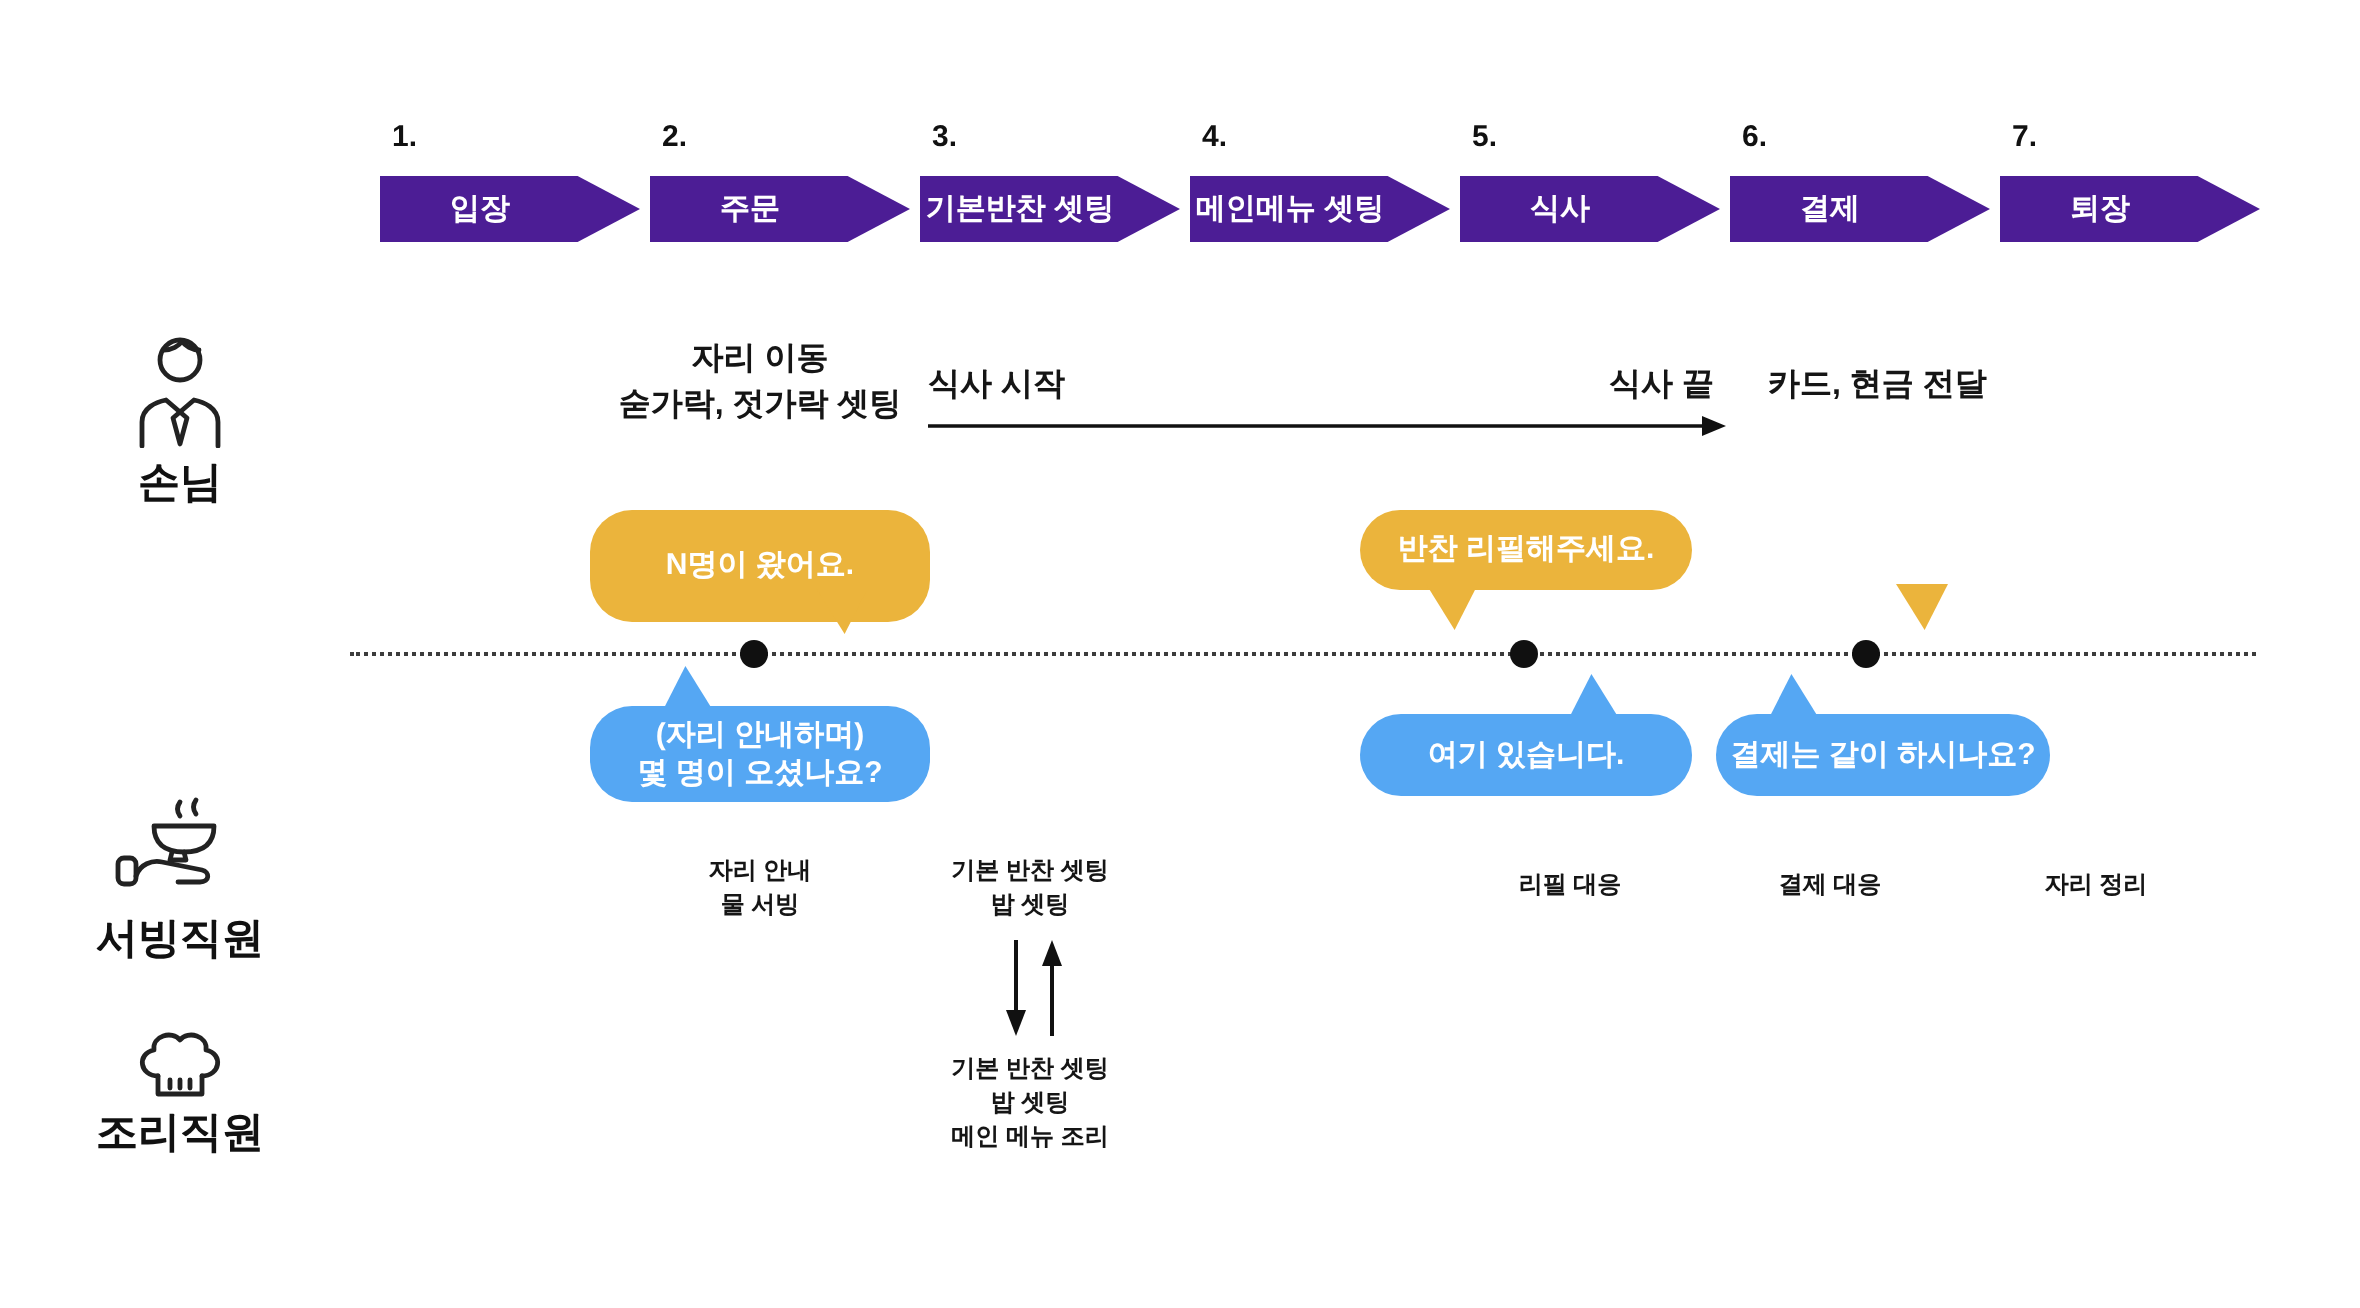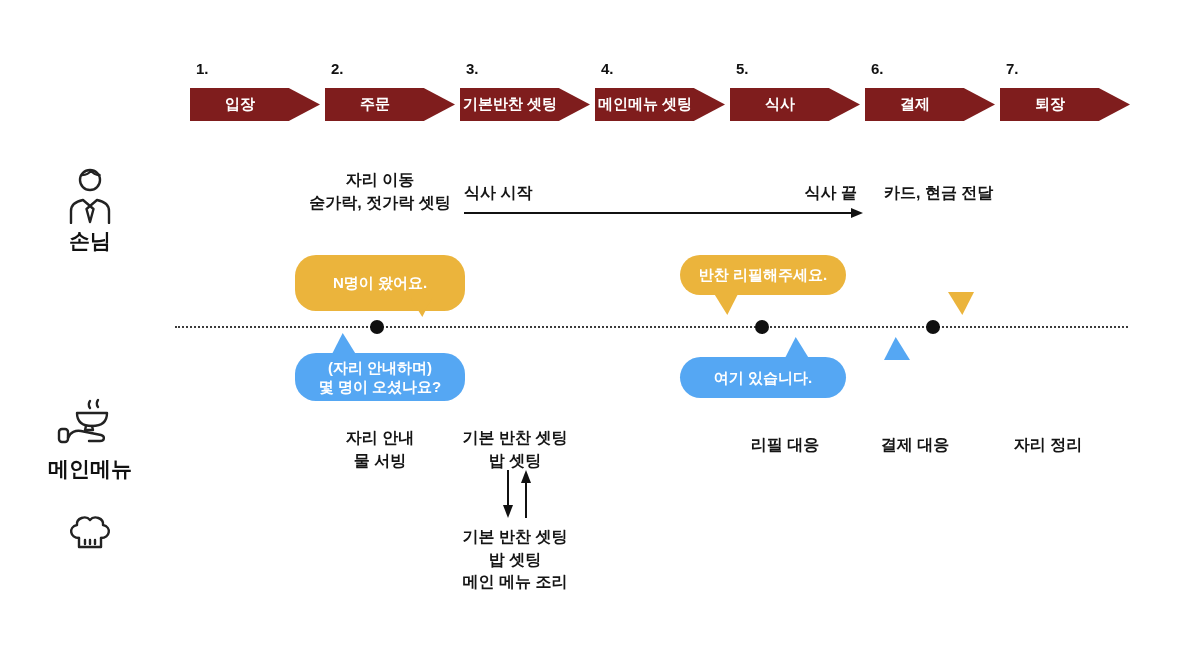--- a/index.html
+++ b/index.html
@@ -1,21 +1,21 @@
 <!DOCTYPE html>
 <html><head>
 <meta charset="utf-8">
 <style>
   html,body{margin:0;padding:0;background:#fff;}
   body{font-family:"Liberation Sans","DejaVu Sans",sans-serif;color:#1a1a1a;}
   .canvas{position:relative;width:1180px;height:654px;background:#ffffff;overflow:hidden;}
 
   
   .step-num{position:absolute;top:60px;font-size:15px;font-weight:bold;color:#111;}
-  .step-arrow{position:absolute;top:88px;width:130px;height:33px;background:#7f1d1d;
+  .step-arrow{position:absolute;top:88px;width:130px;height:33px;background:#4c1d95;
     clip-path:polygon(0 0,76% 0,100% 50%,76% 100%,0 100%);
     color:#fff;font-weight:bold;font-size:15px;display:flex;align-items:center;justify-content:center;
     padding-right:30px;box-sizing:border-box;white-space:nowrap;}
 
   
   .actor-label{position:absolute;font-size:21px;font-weight:bold;color:#111;text-align:center;width:120px;}
   .icon-wrap{position:absolute;}
   .icon-wrap svg{display:block;}
 
   
@@ -29,21 +29,21 @@
   .blue{background:#55A7F3;}
   .tail{position:absolute;width:26px;height:23px;}
   .tail-down{clip-path:polygon(0 0,100% 0,55% 100%);}
   .tail-up{clip-path:polygon(0 100%,100% 100%,45% 0);}
 
   
   .dotline{position:absolute;top:326px;left:175px;width:953px;height:0;border-top:2px dotted #3c3c3c;}
   .dot{position:absolute;top:320px;width:14px;height:14px;border-radius:50%;background:#101010;}
 
   
-  .task{position:absolute;font-size:16px;font-weight:bold;text-align:center;line-height:1.42;
+  .task{position:absolute;font-size:12px;font-weight:bold;text-align:center;line-height:1.42;
     white-space:pre-line;color:#151515;}
 
   .arrow-svg{position:absolute;}
 </style>
 </head>
 <body>
 
 <div class="canvas">
 
   <div class="step-num" style="left:196px">1.</div>
@@ -105,32 +105,35 @@
     <span>(자리 안내하며)
 몇 명이 오셨나요?</span>
   </div>
 
   <div class="tail tail-up blue" style="left:784px;top:337px"></div>
   <div class="bubble blue" style="left:680px;top:357px;width:166px;height:41px">
     <span>여기 있습니다.</span>
   </div>
 
   <div class="tail tail-up blue" style="left:884px;top:337px"></div>
+  <div class="bubble blue" style="left:858px;top:357px;width:167px;height:41px">
+    <span>결제는 같이 하시나요?</span>
+  </div>
 
   <div class="icon-wrap" style="left:56px;top:398px">
     <svg width="66" height="54" viewBox="0 0 66 54" fill="none" stroke="#222" stroke-width="2.4" stroke-linecap="round" stroke-linejoin="round">
       <path d="M34 3 q-2.5 3.5 0 7"></path>
       <path d="M42 2 q-2.5 3.5 0 7"></path>
       <path d="M21 15 h30 q0 13 -15 13 q-15 0 -15 -13 z"></path>
       <path d="M30 28 l-1 4 h8 l-1 -4"></path>
       <rect x="3" y="31" width="9" height="13" rx="3"></rect>
       <path d="M12 40 c2-6 8-8 13-7 l20 4 c4 1 4 6 -1 6 h-11"></path>
     </svg>
   </div>
-  <div class="actor-label" style="left:30px;top:455px">메인메뉴</div>
+  <div class="actor-label" style="left:30px;top:455px">서빙직원</div>
 
   <div class="task" style="left:305px;top:427px;width:150px">자리 안내
 물 서빙</div>
   <div class="task" style="left:430px;top:427px;width:170px">기본 반찬 셋팅
 밥 셋팅</div>
   <div class="task" style="left:710px;top:434px;width:150px">리필 대응</div>
   <div class="task" style="left:840px;top:434px;width:150px">결제 대응</div>
   <div class="task" style="left:973px;top:434px;width:150px">자리 정리</div>
 
   <svg class="arrow-svg" style="left:495px;top:468px" width="44" height="52">
@@ -140,18 +143,19 @@
     <polygon points="26,15 36,15 31,2" fill="#111"></polygon>
   </svg>
 
   <div class="icon-wrap" style="left:67px;top:512px">
     <svg width="46" height="44" viewBox="0 0 46 44" fill="none" stroke="#222" stroke-width="2.4" stroke-linecap="round" stroke-linejoin="round">
       <path d="M12 26 c-9 0 -11 -11 -2 -13 c-1 -7 9 -10 13 -5 c4 -5 14 -2 13 5 c9 2 7 13 -2 13"></path>
       <path d="M12 26 v9 h22 v-9"></path>
       <path d="M18 28 v4 M23 28 v4 M28 28 v4"></path>
     </svg>
   </div>
+  <div class="actor-label" style="left:30px;top:552px">조리직원</div>
 
   <div class="task" style="left:425px;top:526px;width:180px">기본 반찬 셋팅
 밥 셋팅
 메인 메뉴 조리</div>
 
 </div>
 
 </body></html>

